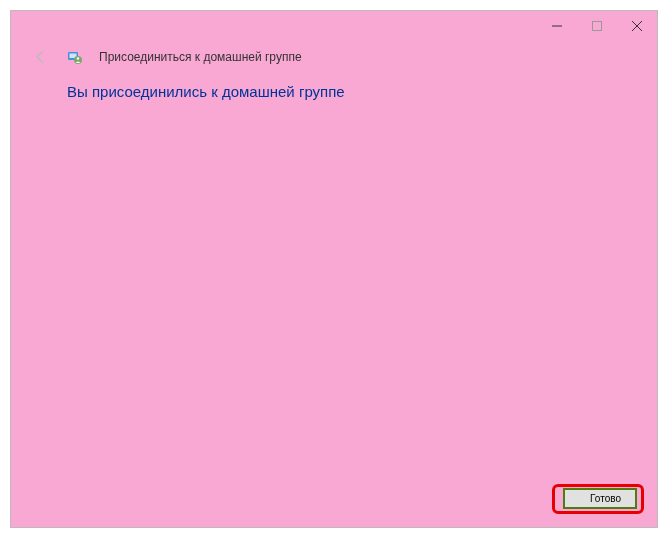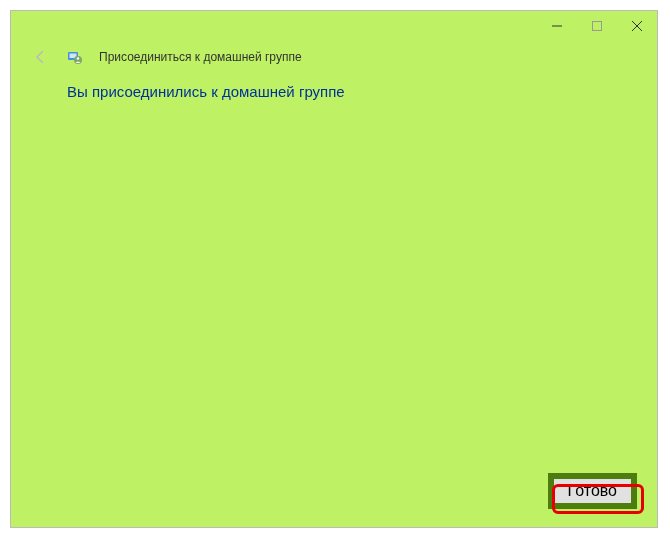--- a/index.html
+++ b/index.html
@@ -8,21 +8,21 @@
       height: 540px;
       font-family: 'Segoe UI', Tahoma, sans-serif;
       background: #fff;
       position: relative;
       padding: 10px;
     }
     .window {
       width: 648px;
       height: 518px;
       border: 1px solid #bbb;
-      background: #bef264;
+      background: #f9a8d4;
       position: relative;
       display: flex;
       flex-direction: column;
     }
     .titlebar {
       height: 30px;
       display: flex;
       justify-content: flex-end;
       align-items: center;
     }
@@ -81,24 +81,24 @@
       max-width: 520px;
     }
     .footer {
       padding: 16px 20px 18px;
       display: flex;
       justify-content: flex-end;
     }
     .done-btn {
       min-width: 74px;
       padding: 3px 14px;
-      font-size: 16px;
+      font-size: 10px;
       font-family: inherit;
       background: #e1e1e1;
-      border: 6px solid #4d7c0f;
+      border: 2px solid #4d7c0f;
       cursor: pointer;
       text-align: right;
     }
     .highlight-ring {
       position: absolute;
       border: 3px solid #e60000;
       border-radius: 6px;
       pointer-events: none;
     }
   </style>

